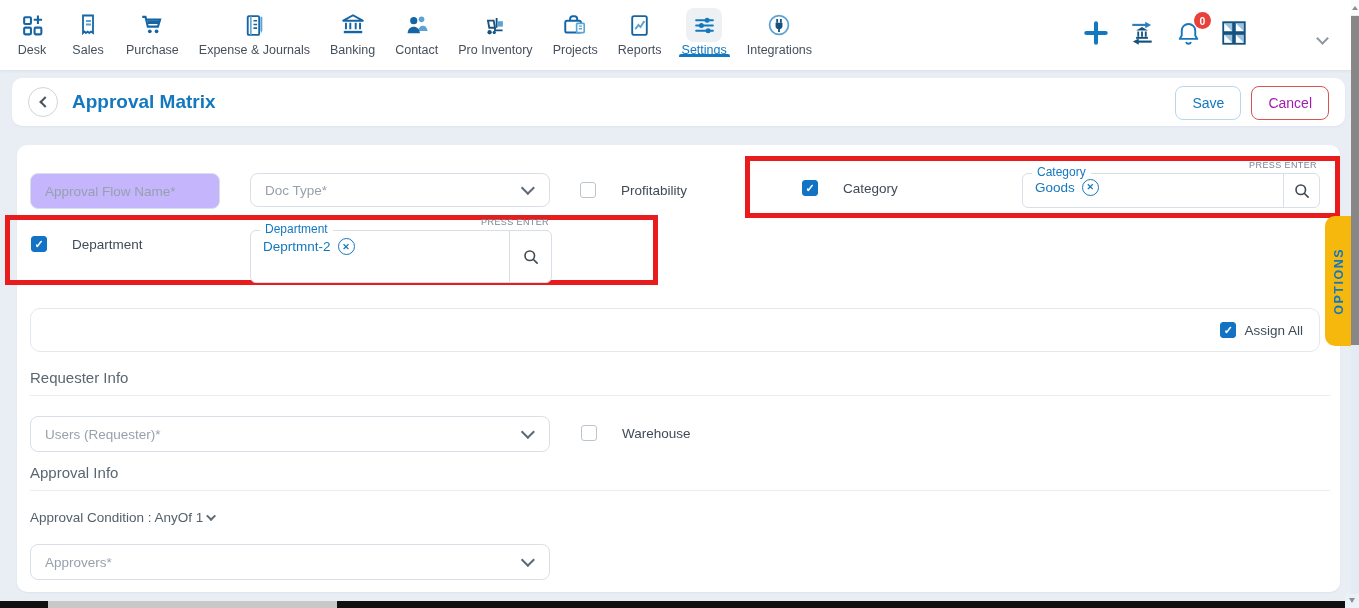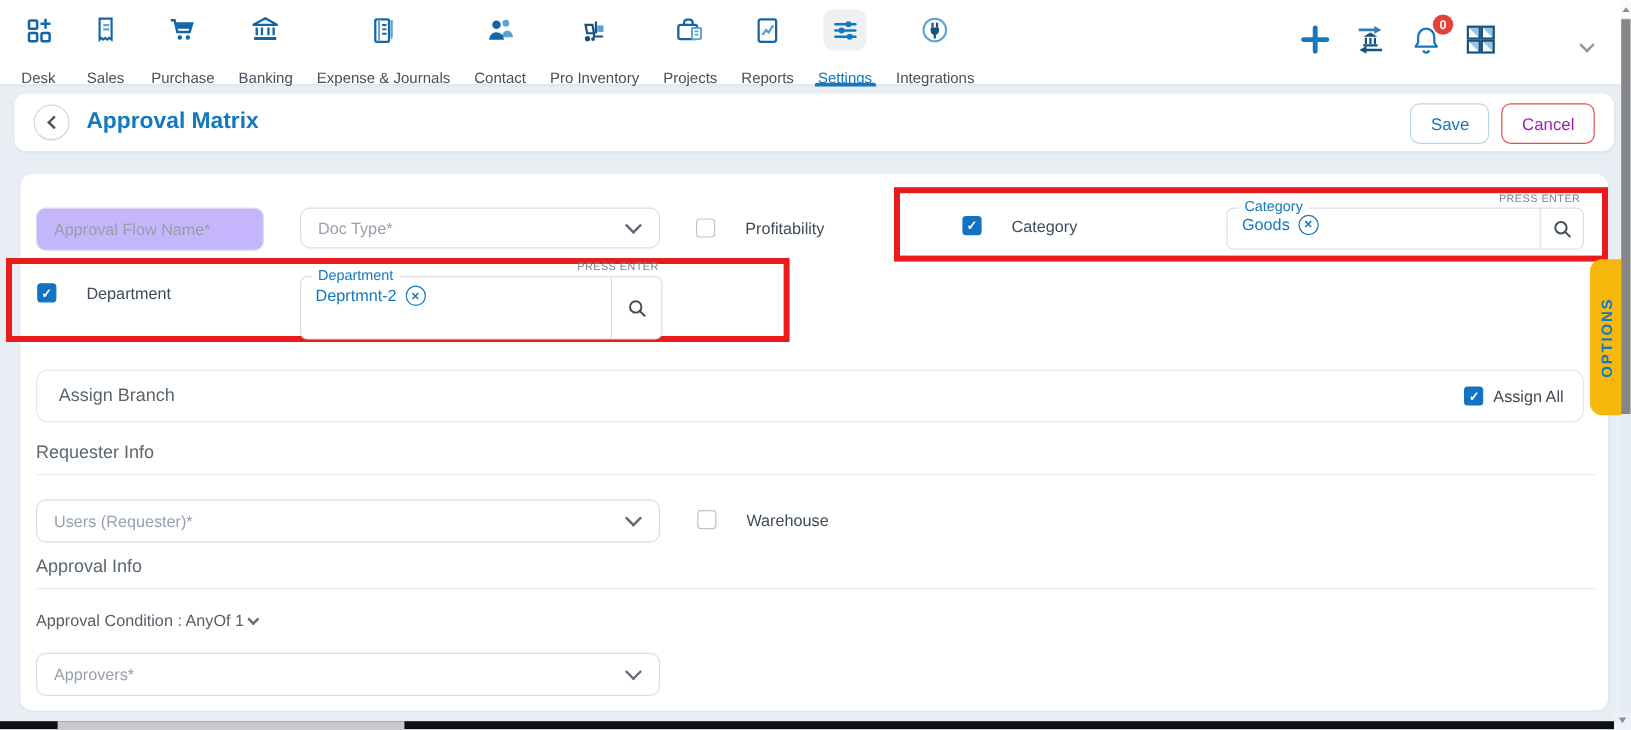--- a/index.html
+++ b/index.html
@@ -5,21 +5,21 @@
   * { box-sizing: border-box; margin: 0; padding: 0; }
   html,body { width:1359px; height:608px; }
   body { font-family:"Liberation Sans", sans-serif; background:#e9eef5; overflow:hidden; }
   #page { position:relative; width:1359px; height:608px; background:#e9eef5; overflow:hidden; }
 
   
   .topbar { position:absolute; left:0; top:0; width:1359px; height:70px; background:#fff; box-shadow:0 1px 3px rgba(20,40,70,.07); }
   .nav { position:absolute; left:4px; top:0; height:70px; display:flex; align-items:flex-start; }
   .nav-item { position:relative; display:flex; flex-direction:column; align-items:center; padding:8px 10px 0; cursor:pointer; }
   .nav-icon { width:36px; height:34px; display:flex; align-items:center; justify-content:center; border-radius:8px; }
-  .nav-label { font-size:12.5px; color:#45505c; margin-top:16px; white-space:nowrap; }
+  .nav-label { font-size:12.5px; color:#45505c; margin-top:1px; white-space:nowrap; }
   .nav-item.active .nav-icon { background:#eef1f4; }
   .nav-item.active .nav-label { color:#1478be; }
   .nav-item.active::after { content:""; position:absolute; left:7px; right:7px; bottom:0; height:3px; background:#1478be; border-radius:2px 2px 0 0; }
 
   .top-actions { position:absolute; left:1080px; top:17px; display:flex; gap:14px; align-items:center; }
   .action-btn { position:relative; width:32px; height:32px; display:flex; align-items:center; justify-content:center; cursor:pointer; }
   .badge { position:absolute; top:-5px; right:-7px; min-width:17px; height:17px; border-radius:9px; background:#e8413c; color:#fff; font-size:10.5px; font-weight:bold; display:flex; align-items:center; justify-content:center; padding:0 4px; }
   .profile-chevron { position:absolute; left:1318px; top:29px; width:11px; height:11px; cursor:pointer; }
   .chev { display:inline-block; width:9px; height:9px; border-left:2px solid #8d97a1; border-bottom:2px solid #8d97a1; transform:rotate(-45deg); }
 
@@ -123,39 +123,39 @@
               <path d="M8.3 11h10.3l1-3.5H7.6z" fill="#1565a5"></path>
               <circle cx="10" cy="17.8" r="1.7" fill="#1565a5"></circle>
               <circle cx="16.2" cy="17.8" r="1.7" fill="#1565a5"></circle>
             </svg>
         </span>
         <span class="nav-label">Purchase</span>
       </div>
 
       <div class="nav-item">
         <span class="nav-icon">
-          <svg width="26" height="26" viewBox="0 0 24 24">
-              <path d="M12 3l9 5H3z" fill="none" stroke="#1565a5" stroke-width="1.8" stroke-linejoin="round"></path>
-              <path d="M5.5 10v6M9.5 10v6M14.5 10v6M18.5 10v6" stroke="#1565a5" stroke-width="1.8"></path>
-              <path d="M3.5 18.5h17" stroke="#1565a5" stroke-width="2.2"></path>
-            </svg>
-        </span>
-        <span class="nav-label">Banking</span>
-      </div>
-
-      <div class="nav-item">
-        <span class="nav-icon">
           <svg width="25" height="25" viewBox="0 0 24 24">
               <rect x="5.5" y="3" width="11" height="18" rx="1.2" fill="none" stroke="#1565a5" stroke-width="1.8"></rect>
               <path d="M8.5 3v18" stroke="#5ba3d4" stroke-width="1.5"></path>
               <path d="M11 7.5h3.5M11 11h3.5M11 14.5h3.5" stroke="#1565a5" stroke-width="1.5"></path>
               <path d="M19.5 3.5v13l-0.9 3-0.9-3v-13z" fill="#5ba3d4"></path>
             </svg>
         </span>
         <span class="nav-label">Expense &amp; Journals</span>
+      </div>
+
+      <div class="nav-item">
+        <span class="nav-icon">
+          <svg width="26" height="26" viewBox="0 0 24 24">
+              <path d="M12 3l9 5H3z" fill="none" stroke="#1565a5" stroke-width="1.8" stroke-linejoin="round"></path>
+              <path d="M5.5 10v6M9.5 10v6M14.5 10v6M18.5 10v6" stroke="#1565a5" stroke-width="1.8"></path>
+              <path d="M3.5 18.5h17" stroke="#1565a5" stroke-width="2.2"></path>
+            </svg>
+        </span>
+        <span class="nav-label">Banking</span>
       </div>
 
       <div class="nav-item">
         <span class="nav-icon">
           <svg width="26" height="26" viewBox="0 0 24 24">
               <circle cx="16.2" cy="6.8" r="2.6" fill="#5ba3d4"></circle>
               <path d="M13 17.5c.3-3 2-4.9 4.4-4.9 2.2 0 3.9 1.5 4.4 4.9z" fill="#5ba3d4"></path>
               <circle cx="9" cy="8" r="3.3" fill="#1565a5"></circle>
               <path d="M3.3 19.5c.3-3.6 2.6-5.8 5.7-5.8s5.4 2.2 5.7 5.8z" fill="#1565a5"></path>
             </svg>
@@ -335,21 +335,20 @@
       <div class="search-cell" style="width:42px;">
         <svg width="18" height="18" viewBox="0 0 22 22">
             <circle cx="9.5" cy="9.5" r="5.8" fill="none" stroke="#414b56" stroke-width="2"></circle>
             <path d="M14 14l4.5 4.5" stroke="#414b56" stroke-width="2" stroke-linecap="round"></path>
           </svg>
       </div>
     </div>
   </div>
 
   <div class="assign-box">
-    <span class="assign-label">Assign Branch</span>
     <span class="assign-right">
       <span class="cb checked"></span>
       <span class="cb-label">Assign All</span>
     </span>
   </div>
 
   <div class="section-heading" style="left:30px; top:369px;">Requester Info</div>
   <div class="divider" style="top:395px;"></div>
 
   <div class="ctrl" style="left:30px; top:416px; width:520px; height:36px;">

